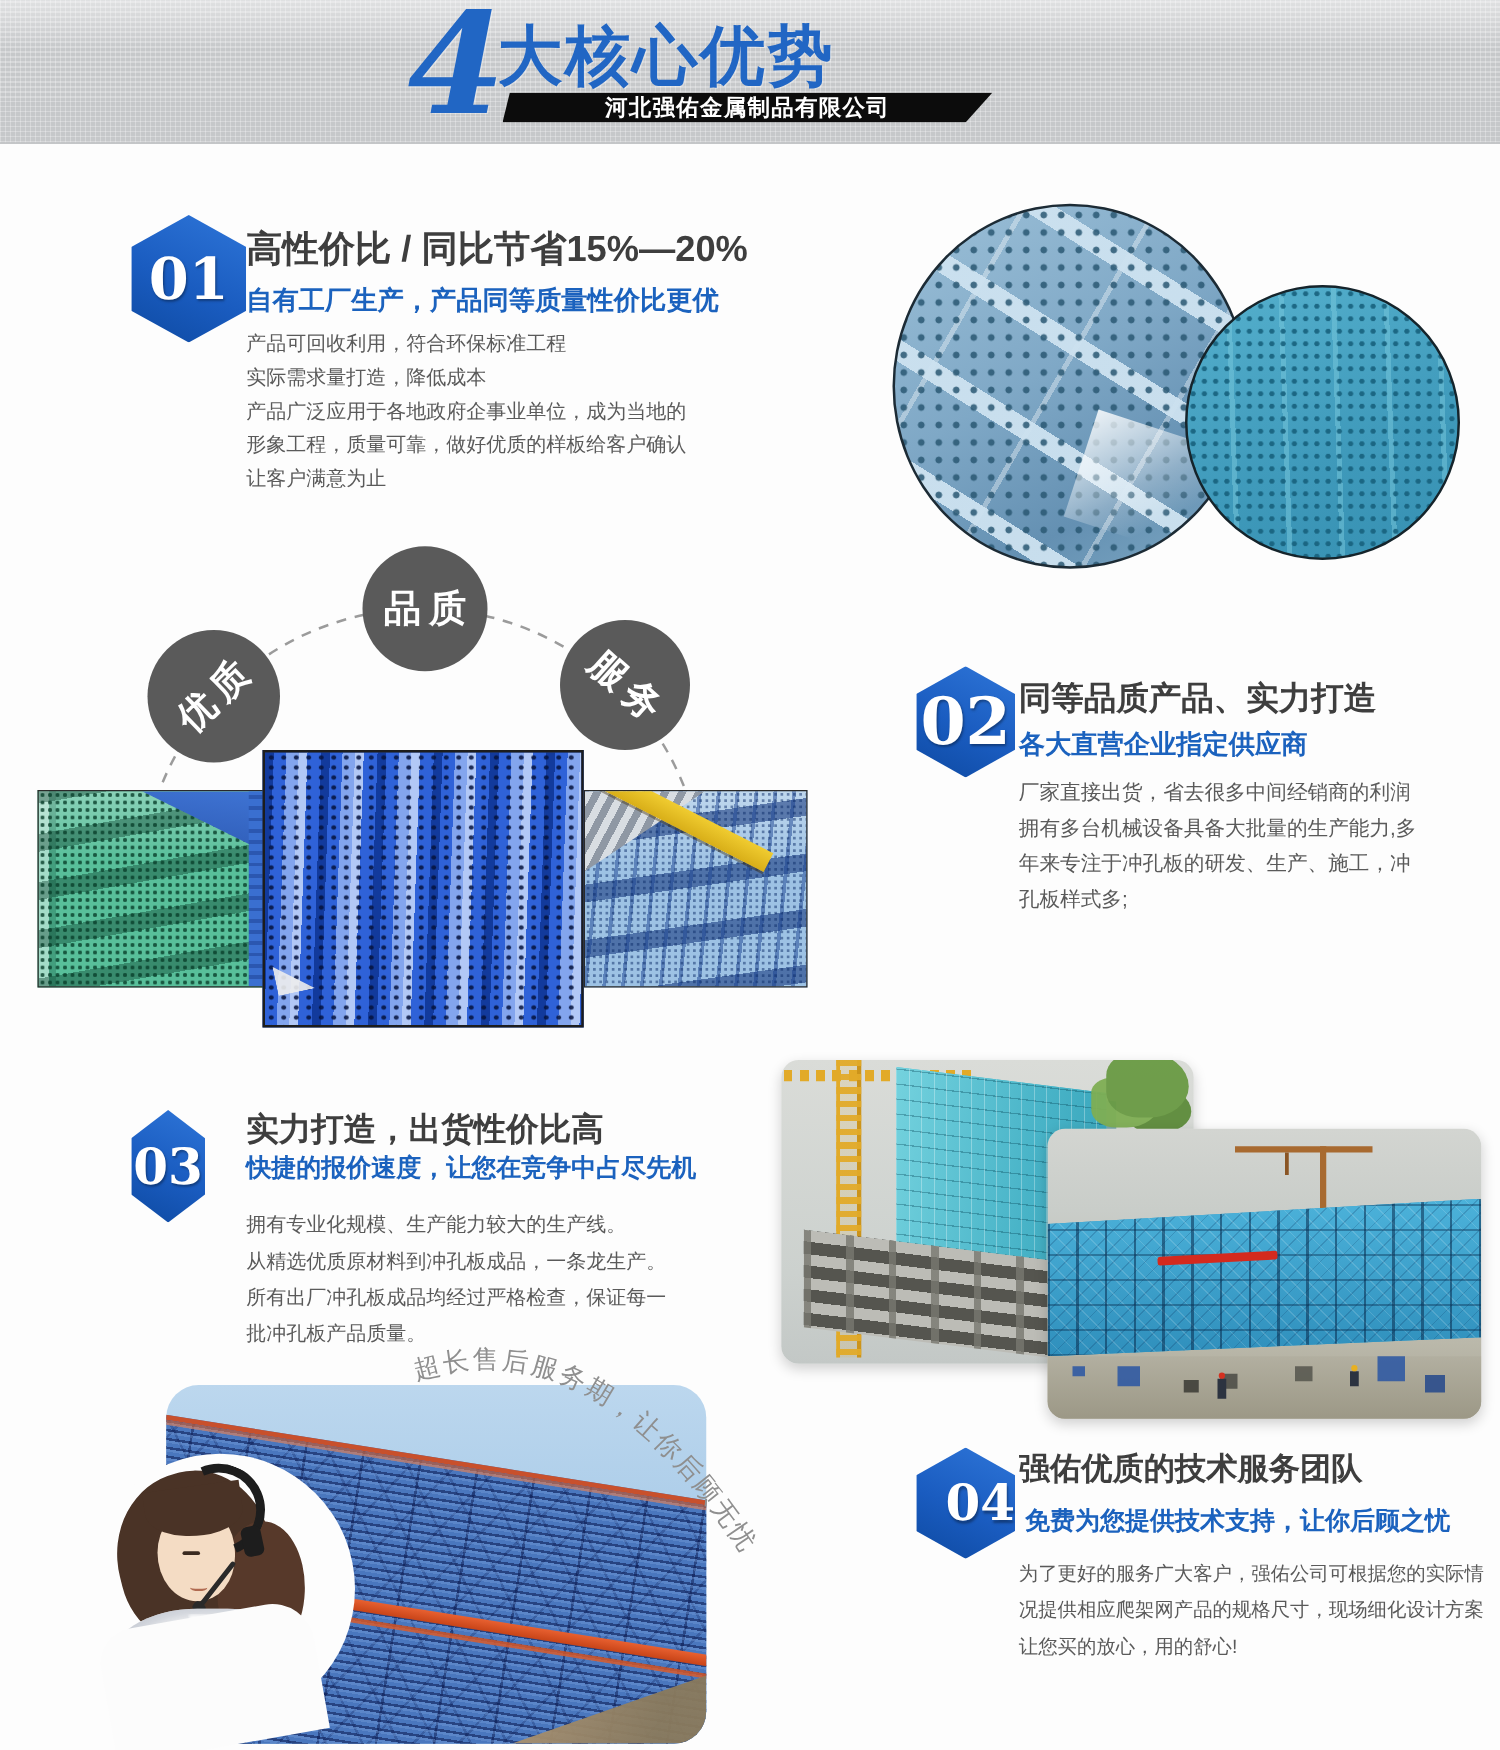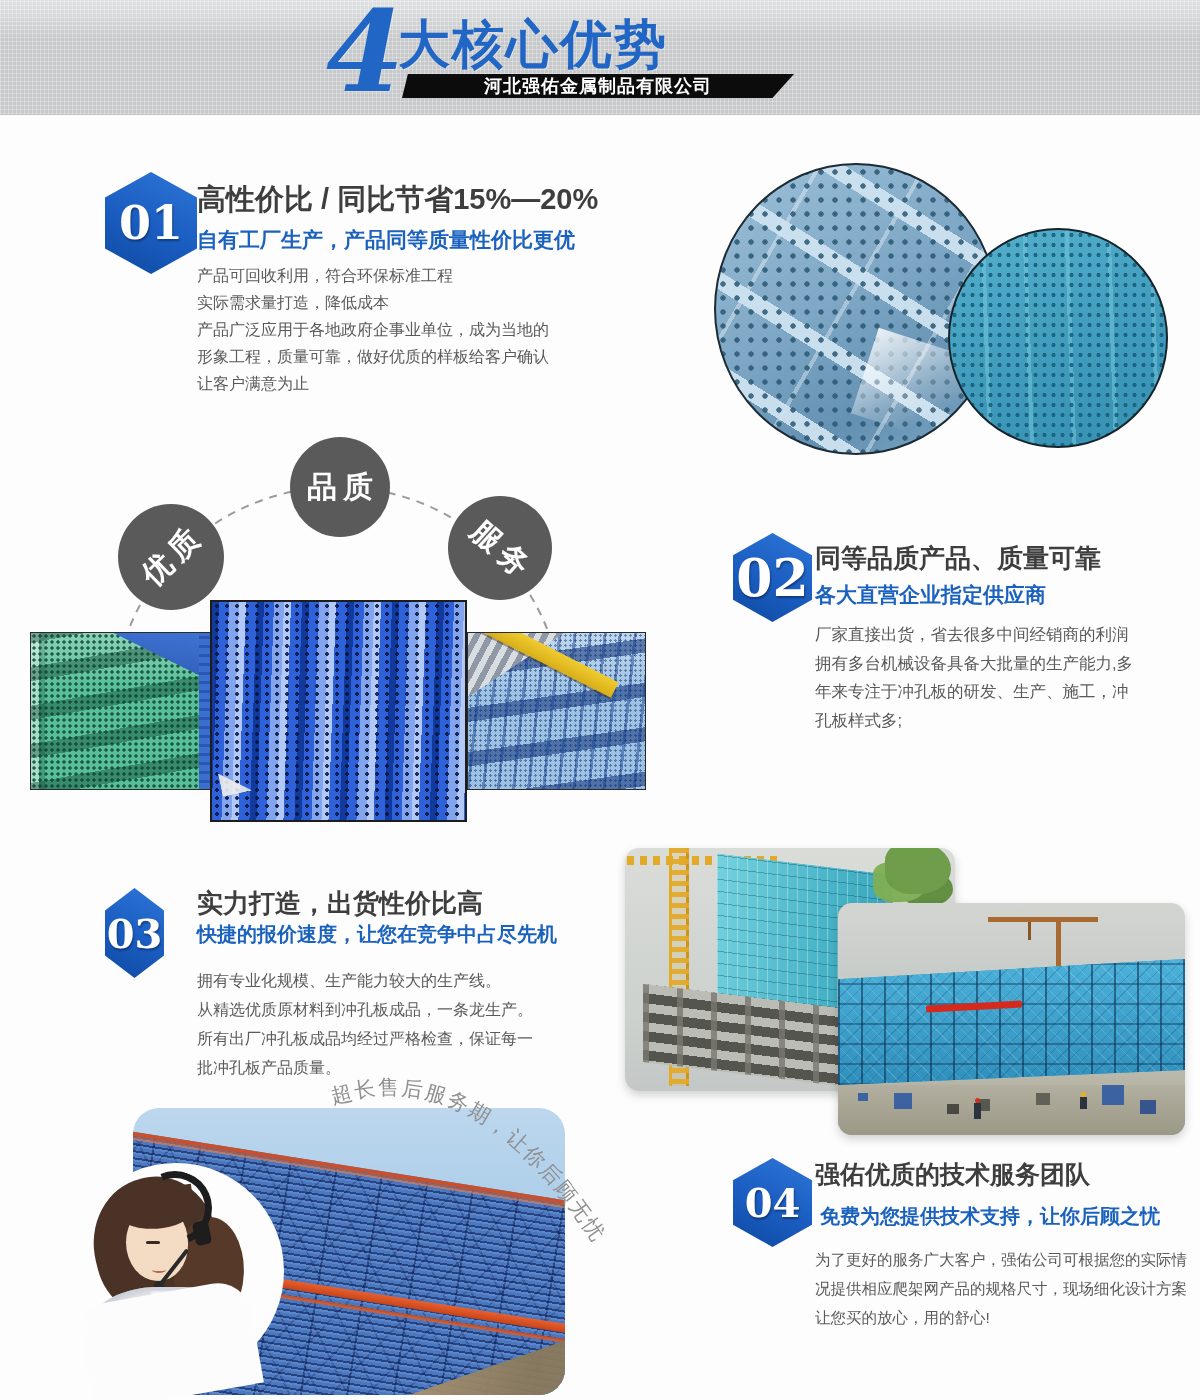--- a/index.html
+++ b/index.html
@@ -46,21 +46,21 @@
   .hex {
     background:linear-gradient(205deg,#2e75d8 0%, #1a5cc0 55%, #0e4aa2 100%);
     clip-path:polygon(50% 0%, 100% 25%, 100% 75%, 50% 100%, 0% 75%, 0% 25%);
     color:#fff; font-family:"DejaVu Serif", serif; font-weight:bold;
     display:flex; align-items:center; justify-content:center;
     text-shadow:1px 2px 2px rgba(0,0,0,.35);
   }
   .hex1 { left:105px; top:172px; width:92px; height:102px; font-size:46px; }
   .hex2 { left:733px; top:533px; width:79px; height:89px; font-size:52px; }
   .hex3 { left:105px; top:888px; width:59px; height:90px; font-size:40px; }
-  .hex4 { left:733px; top:1158px; width:79px; height:89px; font-size:40px; }
+  .hex4 { left:733px; top:1158px; width:79px; height:89px; font-size:40px;justify-content:flex-end; }
 
   .sec-title { color:#3e3e3e; font-weight:bold; white-space:nowrap; }
   .t1 { left:197px; top:180px; font-size:29px; font-family:"Liberation Sans",sans-serif; }
   .t2 { left:815px; top:541px; font-size:26px; font-family:"DejaVu Serif",serif; }
   .t3 { left:197px; top:886px; font-size:26px; font-family:"DejaVu Serif",serif; }
   .t4 { left:815px; top:1158px; font-size:25px; font-family:"Liberation Sans",sans-serif; }
 
   .sec-sub { color:#1b62be; font-weight:bold; font-family:Liberation Serif, serif; white-space:nowrap; }
   .s1 { left:197px; top:226px; font-size:21px; }
   .s2 { left:815px; top:581px; font-size:21px; }
@@ -349,21 +349,21 @@
 <div class="abs circle-photo circ-big"></div>
 <div class="abs circle-photo circ-small"></div>
 
 <div class="abs panel panel-green"></div>
 <div class="abs panel panel-right"></div>
 <div class="abs panel panel-center"></div>
 
 <div class="abs hex hex2">
   <span>02</span>
 </div>
-<div class="abs sec-title t2">同等品质产品、质量可靠</div>
+<div class="abs sec-title t2">同等品质产品、实力打造</div>
 <div class="abs sec-sub s2">各大直营企业指定供应商</div>
 <div class="abs sec-body b2">厂家直接出货，省去很多中间经销商的利润
 拥有多台机械设备具备大批量的生产能力,多
 年来专注于冲孔板的研发、生产、施工，冲
 孔板样式多;</div>
 
 <div class="abs hex hex3">
   <span>03</span>
 </div>
 <div class="abs sec-title t3">实力打造，出货性价比高</div>

